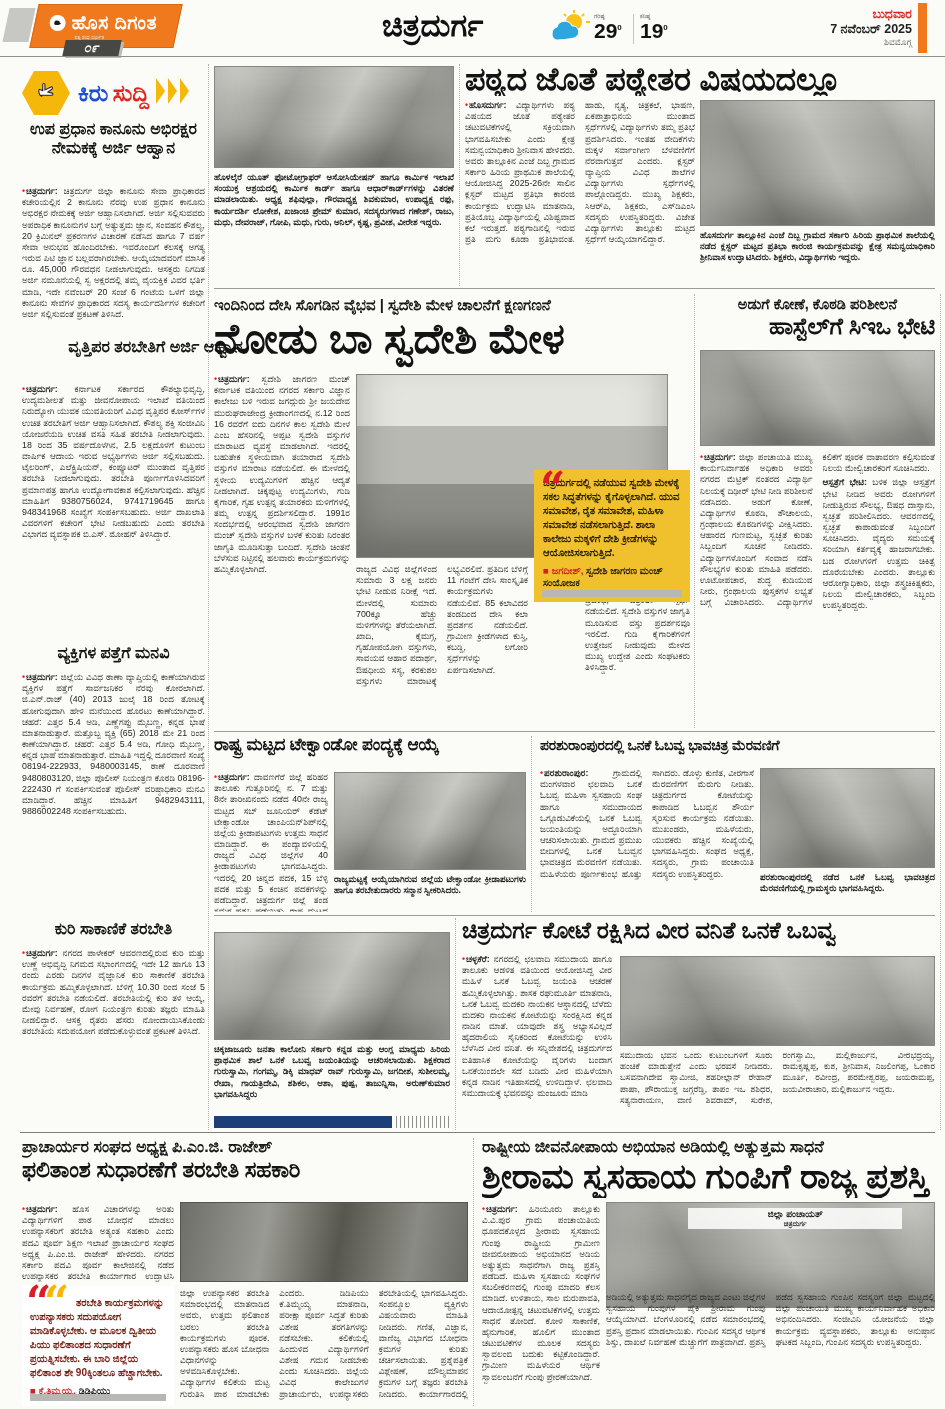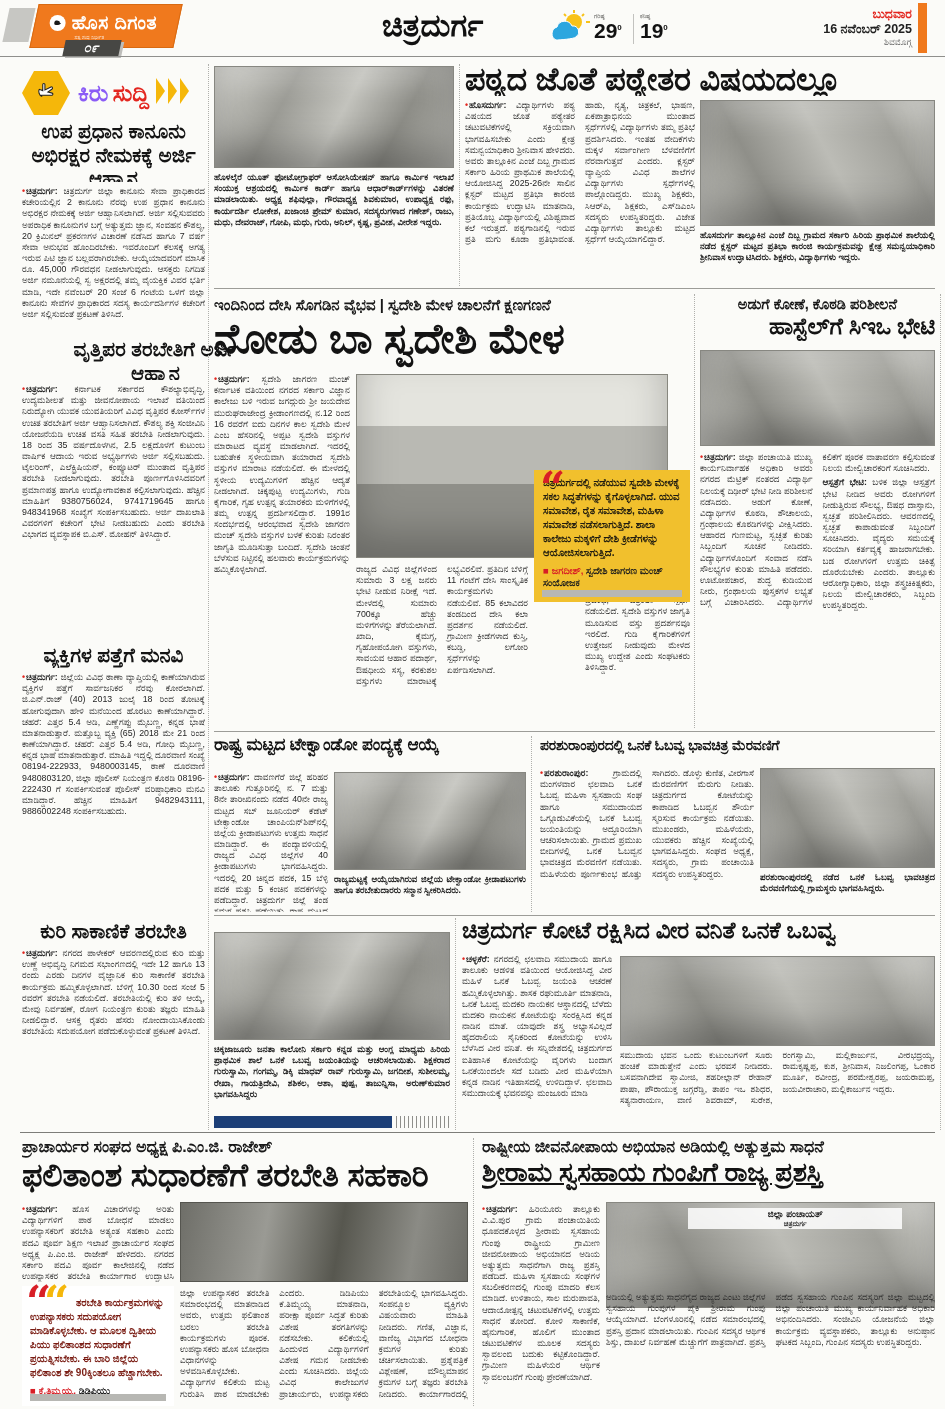--- a/index.html
+++ b/index.html
@@ -43,23 +43,23 @@
   .qtext{font-size:10.2px;font-weight:800;line-height:1.38;color:#201c10;text-align:left;}
   .qattr{font-size:9.6px;font-weight:800;margin-top:5px;}
   .qname{color:#d81f26;}
   .qsq{color:#d81f26;margin-right:3px;}
   .qbar{position:absolute;left:8px;right:8px;bottom:5px;height:7px;background:#b7b7b3;}
   .qbox-w{background:#fff;padding:6px 8px 16px 8px;box-sizing:border-box;}
   .qtext2{font-size:10px;font-weight:800;line-height:1.4;color:#7a1d14;}
   
   .hex{clip-path:polygon(25% 0,75% 0,100% 50%,75% 100%,25% 100%,0 50%);background:#f5b70a;display:flex;align-items:center;justify-content:center;}
   .chev{width:0;height:0;border-top:13px solid transparent;border-bottom:13px solid transparent;border-left:9px solid #f5b70a;display:inline-block;margin-left:3px;}
-  .kiru-t1{font-weight:800;font-size:23px;color:#8b5cf6;}
+  .kiru-t1{font-weight:800;font-size:23px;color:#1d4ed8;}
   .kiru-t2{font-weight:800;font-size:23px;color:#e3261f;}
-  .kiru-hl{font-weight:800;font-size:20px;line-height:1.18;text-align:center;color:#141414;overflow:hidden;}
+  .kiru-hl{font-weight:800;font-size:16px;line-height:1.18;text-align:center;color:#141414;overflow:hidden;}
   .blue-bar{background:#1c3f77;}
   .hatch{background:repeating-linear-gradient(90deg,#8f8f8b 0 1px,transparent 1px 4px);}
   .banner{position:absolute;left:25%;right:10%;top:6px;text-align:center;background:rgba(255,255,255,.85);padding:1px 2px;}
   .banner .b1{font-size:9px;font-weight:800;color:#222;}
   .banner .b2{font-size:7px;font-weight:700;color:#333;}
 </style>
 </head>
 <body>
 
 <div class="page">
@@ -96,21 +96,21 @@
     <div class="w-label">ಗರಿಷ್ಠ</div>
     <div class="w-val"><span>29</span><span class="w-deg">0</span></div>
   </div>
   <div class="abs w-sep" style="left:633px;top:14px;"></div>
   <div class="abs" style="left:640px;top:13px;width:36px;">
     <div class="w-label">ಕನಿಷ್ಠ</div>
     <div class="w-val"><span>19</span><span class="w-deg">0</span></div>
   </div>
   <div class="abs" style="left:770px;top:7px;width:142px;">
     <div class="day">ಬುಧವಾರ</div>
-    <div class="date">16 ನವೆಂಬರ್ 2025</div>
+    <div class="date">7 ನವೆಂಬರ್ 2025</div>
     <div class="city">ಶಿವಮೊಗ್ಗ</div>
   </div>
   <div class="abs orange-bar" style="left:918px;top:3px;width:9px;height:50px;"></div>
   <div class="abs hdr-rule" style="left:0;top:56px;width:945px;"></div>
 
   <div class="abs" style="left:22px;top:70px;width:183px;height:46px;display:flex;align-items:center;">
     <span class="hex" style="width:48px;height:44px;">
       <svg width="26" height="26" viewBox="0 0 24 24">
           <path d="M8 15c-2.2-1-3.4-4.2-2.2-6.4l3.2 1.2V4.2c0-1.3 2-1.3 2 0v5l5.6-2.8c1.1-.5 2 1 1 1.9l-3.8 2.8 3.9 1c1.1.3.7 2-.4 2H8z" fill="#fff" stroke="#222" stroke-width="1"></path>
         </svg>
@@ -210,38 +210,38 @@
     <p><span class="dot">•</span><span class="place">ಚಳ್ಳಕೆರೆ:</span> <span>ನಗರದಲ್ಲಿ ಛಲವಾದಿ ಸಮುದಾಯ ಹಾಗೂ ತಾಲೂಕು ಆಡಳಿತ ವತಿಯಿಂದ ಆಯೋಜಿಸಿದ್ದ ವೀರ ಮಹಿಳೆ ಒನಕೆ ಓಬವ್ವ ಜಯಂತಿ ಆಚರಣೆ ಹಮ್ಮಿಕೊಳ್ಳಲಾಗಿತ್ತು. ಶಾಸಕ ರಘುಮೂರ್ತಿ ಮಾತನಾಡಿ, ಒನಕೆ ಓಬವ್ವ ಮದಕರಿ ನಾಯಕನ ಆಸ್ಥಾನದಲ್ಲಿ ಬೆಳೆದು ಮದಕರಿ ನಾಯಕನ ಕೋಟೆಯನ್ನು ಸಂರಕ್ಷಿಸಿದ ಕನ್ನಡ ನಾಡಿನ ಮಾತೆ. ಯಾವುದೇ ಶಸ್ತ್ರ ಅಭ್ಯಾಸವಿಲ್ಲದೆ ಹೈದರಾಲಿಯ ಸೈನಿಕರಿಂದ ಕೋಟೆಯನ್ನು ಉಳಿಸಿ ಬೆಳೆಸಿದ ವೀರ ವನಿತೆ. ಈ ಸನ್ನಿವೇಶದಲ್ಲಿ ಚಿತ್ರದುರ್ಗದ ಐತಿಹಾಸಿಕ ಕೋಟೆಯನ್ನು ವೈರಿಗಳು ಬಂದಾಗ ಒನಕೆಯಿಂದಲೇ ಸದೆ ಬಡಿದು ವೀರ ಮಹಿಳೆಯಾಗಿ ಕನ್ನಡ ನಾಡಿನ ಇತಿಹಾಸದಲ್ಲಿ ಉಳಿದಿದ್ದಾಳೆ. ಛಲವಾದಿ ಸಮುದಾಯಕ್ಕೆ ಭವನವನ್ನು ಮಂಜೂರು ಮಾಡಿ</span></p>
   </div>
   <div class="abs photo photo2" style="left:620px;top:956px;width:315px;height:90px;"></div>
   <div class="abs cap two-col" style="left:620px;top:1050px;width:315px;height:80px;font-weight:400;">
     <span>ಸಮುದಾಯ ಭವನ ಒಂದು ಕುಟುಂಬಗಳಿಗೆ ಸೂರು ಹಂಚಿಕೆ ಮಾಡುತ್ತೇನೆ ಎಂದು ಭರವಸೆ ನೀಡಿದರು. ಬಸವನಾಗಿದೇವ ಸ್ವಾಮೀಜಿ, ಶಹರೀಲ್ಲಾನ್ ರೇಹಾನ್ ಪಾಷಾ, ಪೌರಾಯುಕ್ತ ಜಗ್ಗರೆಡ್ಡಿ, ತಾಪಂ ಇಒ ಶಶಿಧರ, ಸತ್ಯನಾರಾಯಣ, ವಾಣಿ</span> <span>ಶಿವರಾಮ್, ಸುರೇಶ, ರಂಗಸ್ವಾಮಿ, ಮಲ್ಲಿಕಾರ್ಜುನ, ವೀರಭದ್ರಯ್ಯ, ರಾಮಕೃಷ್ಣಪ್ಪ, ಕುಶ, ಶ್ರೀನಿವಾಸ, ನಿಜಲಿಂಗಪ್ಪ, ಓಂಕಾರ ಮೂರ್ತಿ, ರವೀಂದ್ರ, ಪರಮೇಶ್ವರಪ್ಪ, ಜಯರಾಮಪ್ಪ, ಜಯವೀರಾಚಾರಿ, ಮಲ್ಲಿಕಾರ್ಜುನ ಇದ್ದರು.</span>
   </div>
 
   <div class="abs rule-h" style="left:20px;top:1132px;width:915px;border-top-color:#7d7d79;"></div>
 
   <div class="abs kicker" style="left:22px;top:1138px;width:450px;height:20px;font-size:16px;">ಪ್ರಾಚಾರ್ಯರ ಸಂಘದ ಅಧ್ಯಕ್ಷ ಪಿ.ಎಂ.ಜಿ. ರಾಜೇಶ್</div>
-  <div class="abs hl" style="left:22px;top:1158px;width:450px;height:40px;font-size:32px;">ಫಲಿತಾಂಶ ಸುಧಾರಣೆಗೆ ತರಬೇತಿ ಸಹಕಾರಿ</div>
+  <div class="abs hl" style="left:22px;top:1158px;width:450px;height:40px;font-size:22px;">ಫಲಿತಾಂಶ ಸುಧಾರಣೆಗೆ ತರಬೇತಿ ಸಹಕಾರಿ</div>
   <div class="abs bodytxt" style="left:22px;top:1204px;width:152px;height:78px;">
     <p><span class="dot">•</span><span class="place">ಚಿತ್ರದುರ್ಗ:</span> <span>ಹೊಸ ವಿಚಾರಗಳನ್ನು ಅರಿತು ವಿದ್ಯಾರ್ಥಿಗಳಿಗೆ ಪಾಠ ಬೋಧನೆ ಮಾಡಲು ಉಪನ್ಯಾಸಕರಿಗೆ ತರಬೇತಿ ಅತ್ಯಂತ ಸಹಕಾರಿ ಎಂದು ಪದವಿ ಪೂರ್ವ ಶಿಕ್ಷಣ ಇಲಾಖೆ ಪ್ರಾಚಾರ್ಯರ ಸಂಘದ ಅಧ್ಯಕ್ಷ ಪಿ.ಎಂ.ಜಿ. ರಾಜೇಶ್ ಹೇಳಿದರು. ನಗರದ ಸರ್ಕಾರಿ ಪದವಿ ಪೂರ್ವ ಕಾಲೇಜಿನಲ್ಲಿ ನಡೆದ ಉಪನ್ಯಾಸಕರ ತರಬೇತಿ ಕಾರ್ಯಾಗಾರ ಉದ್ಘಾಟಿಸಿ ಅವರು ಮಾತನಾಡಿದರು.</span></p>
   </div>
   <div class="abs photo" style="left:180px;top:1202px;width:288px;height:80px;background:linear-gradient(100deg,#6e6e68,#9a9a94 30%,#57574f 55%,#8b8b85 80%,#6b6b65);box-shadow:inset 0 0 0 1px #55554f;"></div>
   <div class="abs qbox-w" style="left:22px;top:1286px;width:152px;height:120px;">
     <span class="qmark abs" style="left:4px;top:2px;color:#d81f26;">“</span>
     <span class="qmark abs" style="left:22px;top:2px;color:#f5b70a;">“</span>
     <div class="qtext2" style="padding-left:44px;min-height:26px;"></div>
     <div class="qtext2" style="margin-top:-22px;text-indent:46px;"><span>ತರಬೇತಿ ಕಾರ್ಯಕ್ರಮಗಳನ್ನು ಉಪನ್ಯಾಸಕರು ಸದುಪಯೋಗ ಮಾಡಿಕೊಳ್ಳಬೇಕು. ಆ ಮೂಲಕ ದ್ವಿತೀಯ ಪಿಯು ಫಲಿತಾಂಶದ ಸುಧಾರಣೆಗೆ ಪ್ರಯತ್ನಿಸಬೇಕು. ಈ ಬಾರಿ ಜಿಲ್ಲೆಯ ಫಲಿತಾಂಶ ಶೇ 90ಕ್ಕಿಂತಲೂ ಹೆಚ್ಚಾಗಬೇಕು.</span></div>
     <div class="qattr"><span class="qsq">■</span><span class="qname">ಕೆ.ತಿಮ್ಮಯ್ಯ,</span> <span>ಡಿಡಿಪಿಯು</span></div>
     <div class="qbar"></div>
   </div>
   <div class="abs bodytxt three-col" style="left:180px;top:1288px;width:288px;height:118px;">ಜಿಲ್ಲಾ ಉಪನ್ಯಾಸಕರ ತರಬೇತಿ ಸಮಾರಂಭದಲ್ಲಿ ಮಾತನಾಡಿದ ಅವರು, ಉತ್ತಮ ಫಲಿತಾಂಶ ಬರಲು ತರಬೇತಿ ಕಾರ್ಯಕ್ರಮಗಳು ಪೂರಕ. ಉಪನ್ಯಾಸಕರು ಹೊಸ ಬೋಧನಾ ವಿಧಾನಗಳನ್ನು ಅಳವಡಿಸಿಕೊಳ್ಳಬೇಕು. ವಿದ್ಯಾರ್ಥಿಗಳ ಕಲಿಕೆಯ ಮಟ್ಟ ಗುರುತಿಸಿ ಪಾಠ ಮಾಡಬೇಕು ಎಂದರು. ಡಿಡಿಪಿಯು ಕೆ.ತಿಮ್ಮಯ್ಯ ಮಾತನಾಡಿ, ಪರೀಕ್ಷಾ ಪೂರ್ವ ಸಿದ್ಧತೆ ಕುರಿತು ವಿಶೇಷ ತರಗತಿಗಳನ್ನು ನಡೆಸಬೇಕು. ಕಲಿಕೆಯಲ್ಲಿ ಹಿಂದುಳಿದ ವಿದ್ಯಾರ್ಥಿಗಳಿಗೆ ವಿಶೇಷ ಗಮನ ನೀಡಬೇಕು ಎಂದು ಸೂಚಿಸಿದರು. ಜಿಲ್ಲೆಯ ವಿವಿಧ ಕಾಲೇಜುಗಳ ಪ್ರಾಚಾರ್ಯರು, ಉಪನ್ಯಾಸಕರು ತರಬೇತಿಯಲ್ಲಿ ಭಾಗವಹಿಸಿದ್ದರು. ಸಂಪನ್ಮೂಲ ವ್ಯಕ್ತಿಗಳು ವಿಷಯವಾರು ಮಾಹಿತಿ ನೀಡಿದರು. ಗಣಿತ, ವಿಜ್ಞಾನ, ವಾಣಿಜ್ಯ ವಿಭಾಗದ ಬೋಧನಾ ಕ್ರಮಗಳ ಕುರಿತು ಚರ್ಚಿಸಲಾಯಿತು. ಪ್ರಶ್ನೆಪತ್ರಿಕೆ ವಿಶ್ಲೇಷಣೆ, ಮೌಲ್ಯಮಾಪನ ಕ್ರಮಗಳ ಬಗ್ಗೆ ತಜ್ಞರು ತರಬೇತಿ ನೀಡಿದರು. ಕಾರ್ಯಾಗಾರದಲ್ಲಿ ವಿವಿಧ ವಿಷಯಗಳ ಉಪನ್ಯಾಸಕರು ಸಂವಾದ ನಡೆಸಿದರು.</div>
   <div class="abs rule-v" style="left:473px;top:1138px;height:268px;"></div>
 
   <div class="abs kicker" style="left:482px;top:1138px;width:453px;height:20px;font-size:16px;">ರಾಷ್ಟ್ರೀಯ ಜೀವನೋಪಾಯ ಅಭಿಯಾನ ಅಡಿಯಲ್ಲಿ ಅತ್ಯುತ್ತಮ ಸಾಧನೆ</div>
-  <div class="abs hl" style="left:482px;top:1158px;width:453px;height:40px;font-size:26px;text-decoration:underline;">ಶ್ರೀರಾಮ ಸ್ವಸಹಾಯ ಗುಂಪಿಗೆ ರಾಜ್ಯ ಪ್ರಶಸ್ತಿ</div>
+  <div class="abs hl" style="left:482px;top:1158px;width:453px;height:40px;font-size:34px;">ಶ್ರೀರಾಮ ಸ್ವಸಹಾಯ ಗುಂಪಿಗೆ ರಾಜ್ಯ ಪ್ರಶಸ್ತಿ</div>
   <div class="abs bodytxt" style="left:482px;top:1204px;width:118px;height:202px;">
     <p><span class="dot">•</span><span class="place">ಚಿತ್ರದುರ್ಗ:</span> <span>ಹಿರಿಯೂರು ತಾಲ್ಲೂಕು ವಿ.ವಿ.ಪುರ ಗ್ರಾಮ ಪಂಚಾಯಿತಿಯ ಧೂಪದಕೊಳ್ಳದ ಶ್ರೀರಾಮ ಸ್ವಸಹಾಯ ಗುಂಪು ರಾಷ್ಟ್ರೀಯ ಗ್ರಾಮೀಣ ಜೀವನೋಪಾಯ ಅಭಿಯಾನದ ಅಡಿಯ ಅತ್ಯುತ್ತಮ ಸಾಧನೆಗಾಗಿ ರಾಜ್ಯ ಪ್ರಶಸ್ತಿ ಪಡೆದಿದೆ. ಮಹಿಳಾ ಸ್ವಸಹಾಯ ಸಂಘಗಳ ಸಬಲೀಕರಣದಲ್ಲಿ ಗುಂಪು ಮಾದರಿ ಕೆಲಸ ಮಾಡಿದೆ. ಉಳಿತಾಯ, ಸಾಲ ಮರುಪಾವತಿ, ಆದಾಯೋತ್ಪನ್ನ ಚಟುವಟಿಕೆಗಳಲ್ಲಿ ಉತ್ತಮ ಸಾಧನೆ ತೋರಿದೆ. ಕೋಳಿ ಸಾಕಾಣಿಕೆ, ಹೈನುಗಾರಿಕೆ, ಹೊಲಿಗೆ ಮುಂತಾದ ಚಟುವಟಿಕೆಗಳ ಮೂಲಕ ಸದಸ್ಯರು ಸ್ವಾವಲಂಬಿ ಬದುಕು ಕಟ್ಟಿಕೊಂಡಿದ್ದಾರೆ. ಗ್ರಾಮೀಣ ಮಹಿಳೆಯರ ಆರ್ಥಿಕ ಸ್ವಾವಲಂಬನೆಗೆ ಗುಂಪು ಪ್ರೇರಣೆಯಾಗಿದೆ.</span></p>
   </div>
   <div class="abs photo photo2" style="left:606px;top:1202px;width:329px;height:106px;">
     <div class="banner">
       <div class="b1">ಜಿಲ್ಲಾ ಪಂಚಾಯತ್</div>
       <div class="b2">ಚಿತ್ರದುರ್ಗ</div>
     </div>
   </div>
   <div class="abs bodytxt two-col" style="left:606px;top:1292px;width:329px;height:114px;">

